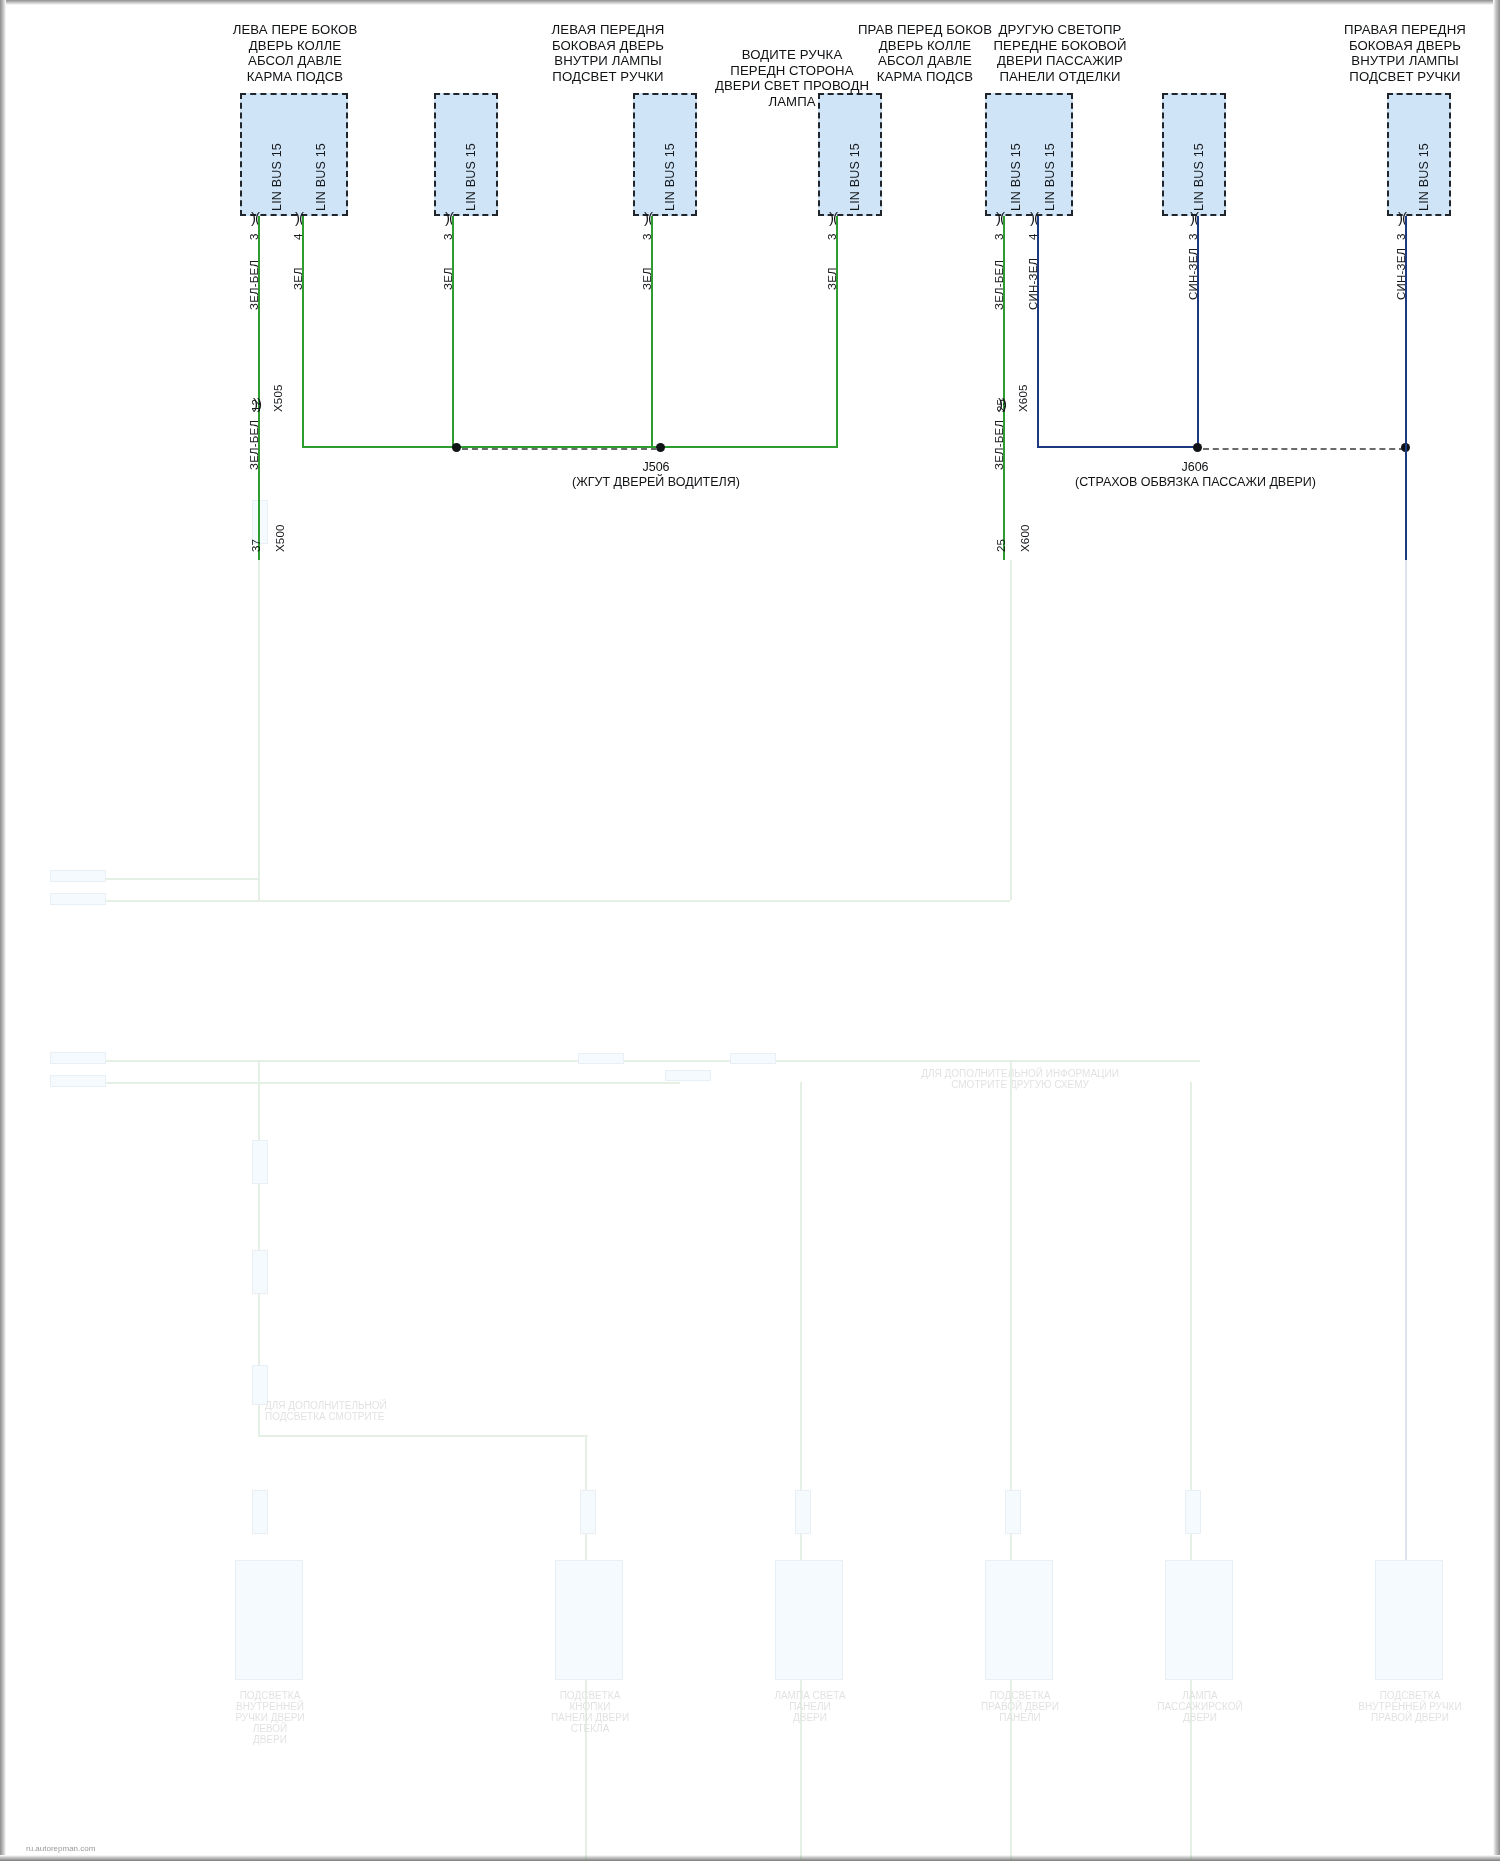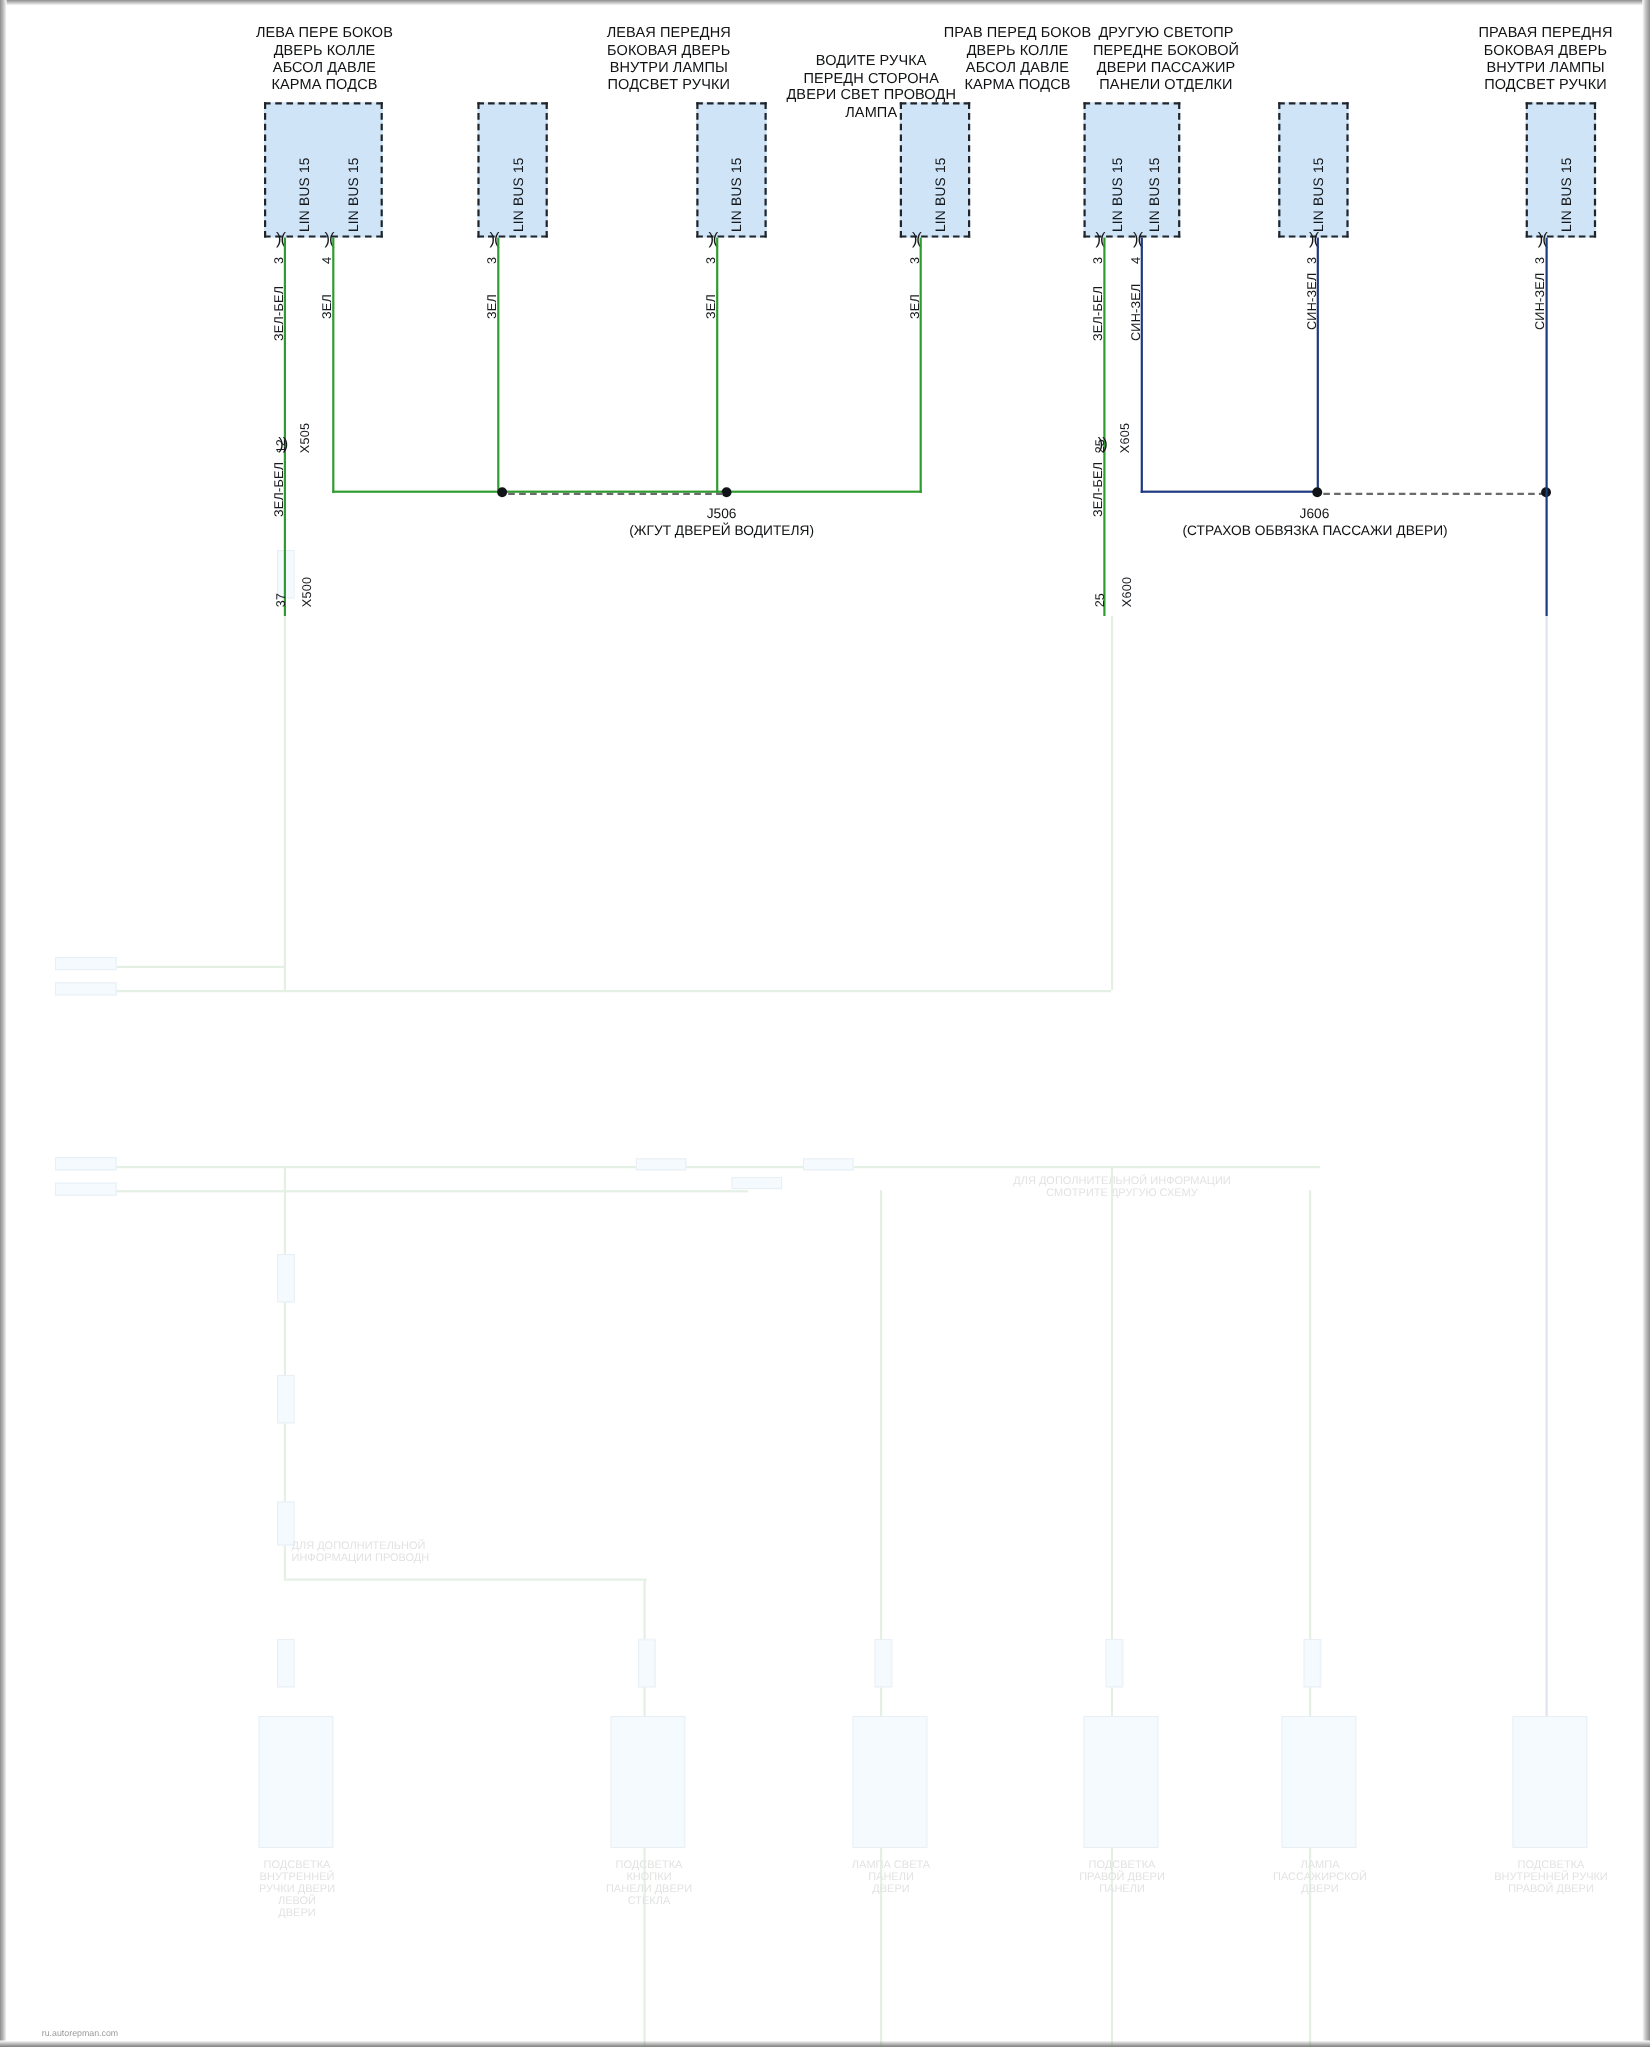--- a/index.html
+++ b/index.html
@@ -146,21 +146,21 @@
     text-align: center;
     white-space: pre-line;
   }
   .ghost-wire-v { position: absolute; width: 2px; background: #5aa05a; }
   .ghost-wire-h { position: absolute; height: 2px; background: #5aa05a; }
   .ghost-wire-v.b { background: #34489a; }
   .watermark {
     position: absolute;
     font-size: 8px;
     color: #9a9a9a;
-    left: 38px;
+    left: 26px;
     bottom: 8px;
   }
 </style>
 </head>
 <body>
 
 <div id="page">
 
   <div class="frame-top"></div>
   <div class="frame-left"></div>
@@ -203,21 +203,21 @@
     <div class="ghost-box" style="left:252px; top:690px; width:16px; height:44px;"></div>
     <div class="ghost-box" style="left:252px; top:805px; width:16px; height:40px;"></div>
     <div class="ghost-box" style="left:252px; top:930px; width:16px; height:44px;"></div>
     <div class="ghost-box" style="left:580px; top:930px; width:16px; height:44px;"></div>
     <div class="ghost-box" style="left:795px; top:930px; width:16px; height:44px;"></div>
     <div class="ghost-box" style="left:1005px;top:930px; width:16px; height:44px;"></div>
     <div class="ghost-box" style="left:1185px;top:930px; width:16px; height:44px;"></div>
     <div class="ghost-box" style="left:252px; top:-60px; width:16px; height:44px;"></div>
 
     <div class="ghost-text" style="left:265px; top:840px; width:150px; text-align:left;">ДЛЯ ДОПОЛНИТЕЛЬНОЙ
-ИНФОРМАЦИИ ПРОВОДН</div>
+ПОДСВЕТКА СМОТРИТЕ</div>
 
     <div class="ghost-box" style="left:235px; top:1000px; width:68px; height:120px;"></div>
     <div class="ghost-box" style="left:555px; top:1000px; width:68px; height:120px;"></div>
     <div class="ghost-box" style="left:775px; top:1000px; width:68px; height:120px;"></div>
     <div class="ghost-box" style="left:985px; top:1000px; width:68px; height:120px;"></div>
     <div class="ghost-box" style="left:1165px;top:1000px; width:68px; height:120px;"></div>
     <div class="ghost-box" style="left:1375px;top:1000px; width:68px; height:120px;"></div>
 
     <div class="ghost-text" style="left:205px; top:1130px; width:130px;">ПОДСВЕТКА
 ВНУТРЕННЕЙ

